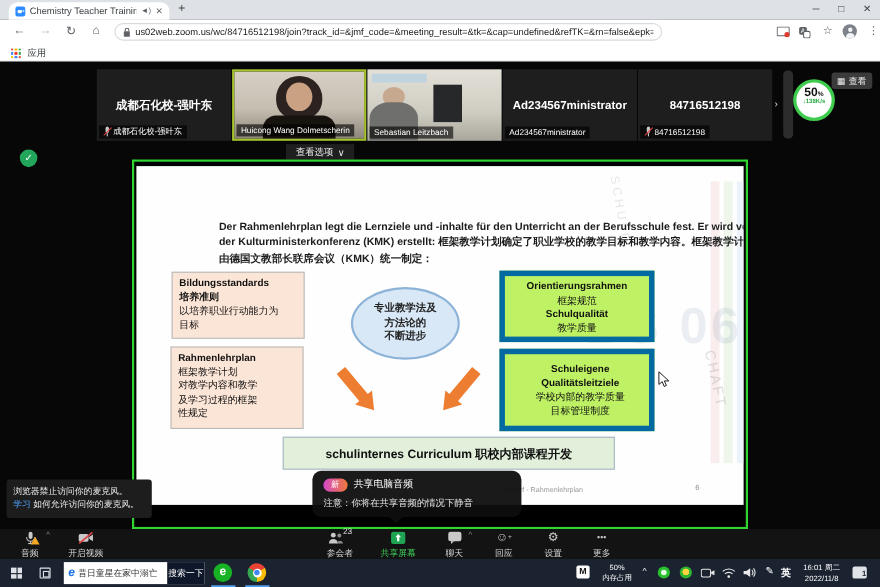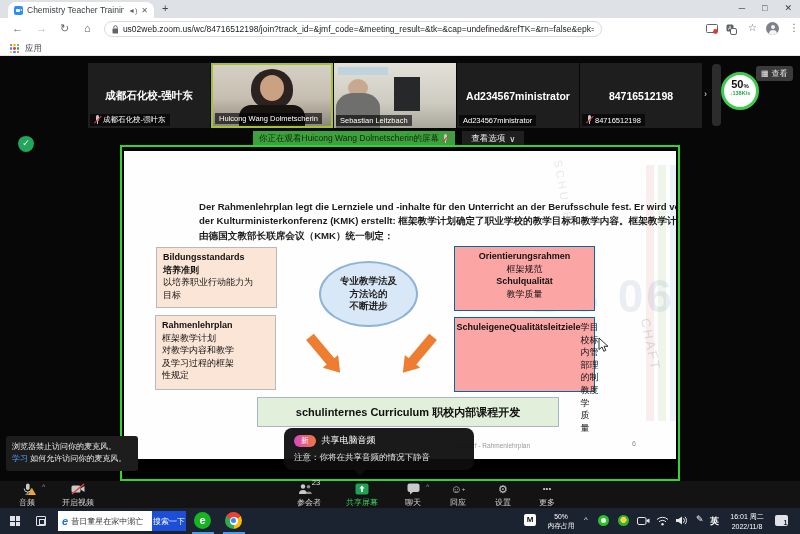--- a/index.html
+++ b/index.html
@@ -77,25 +77,25 @@
 
   
   .share { position:absolute; left:120px; top:145px; width:560px; height:336px; border:2px solid #31d431; background:#000; }
   .slide { position:absolute; left:2px; top:4px; width:552px; height:308px; background:#fefefe; overflow:hidden; }
   .stitle { position:absolute; left:32px; top:13px; font-size:21px; color:#2e74b5; letter-spacing:0.2px; }
   .spara { position:absolute; left:32px; top:49px; width:494px; font-size:9.6px; font-weight:bold; color:#1c1c1c; line-height:1.5;margin-left:43px; }
   .sbox { position:absolute; font-size:9px; color:#111; line-height:1.4; padding:3px 6px; }
   .sbox span { display:block; }
   .sbox .bld { font-weight:bold; }
   .peach { background:#fbe5d6; border:1px solid #b9b9b9; }
-  .greenb { background:#fca5a5; border:1px solid #0369a1; text-align:center; }
+  .greenb { background:#bef264; border:5px solid #0369a1; text-align:center; }
   .b1 { left:32px; top:96px; width:121px; height:61px; }
   .b2 { left:31px; top:164px; width:121px; height:75px; }
   .b3 { left:330px; top:95px; width:141px; height:65px; }
-  .b4 { left:330px; top:166px; width:141px; height:75px; display:flex; flex-direction:row; justify-content:center;padding-left:12px; }
+  .b4 { left:330px; top:166px; width:141px; height:75px; display:flex; flex-direction:column; justify-content:center;padding-left:12px; }
   .ellipse { position:absolute; left:195px; top:110px; width:99px; height:66px; border-radius:50%;
              background:#d9e8f6; border:2px solid #8db3d8; display:flex; flex-direction:column; justify-content:center;
              text-align:center; font-size:9.5px; font-weight:bold; color:#222; line-height:1.35; }
   .bottombox { position:absolute; left:133px; top:246px; width:302px; height:30px; background:#e2efda;
                border:1px solid #a5b6c8; display:flex; align-items:center; justify-content:center;
                font-size:11px; font-weight:bold; color:#101010; }
   .arr { position:absolute; width:20px; height:50px; }
   .arr .shaft { position:absolute; left:5px; top:0; width:10px; height:33px; background:#ed7d31; }
   .arr .head { position:absolute; left:0; top:32px; width:0; height:0;
                border-left:10px solid transparent; border-right:10px solid transparent; border-top:15px solid #ed7d31; }
@@ -136,21 +136,21 @@
 
   
   .taskbar { position:absolute; left:0; right:0; top:508px; height:26px; background:#1b2330; }
   .winlogo { position:absolute; left:10px; top:8px; width:10px; height:10px; display:grid; grid-template-columns:1fr 1fr; gap:1px; }
   .winlogo i { background:#dfe3e8; }
   .taskview { position:absolute; left:36px; top:8px; width:10px; height:10px; border:1px solid #dfe3e8; border-radius:1px; }
   .taskview::after { content:""; position:absolute; left:2px; top:2px; width:4px; height:4px; border:1px solid #dfe3e8; }
   .tbsearch { position:absolute; left:58px; top:3px; width:128px; height:20px; background:#fff; display:flex; align-items:center; gap:3px; padding-left:4px; }
   .ie-e { color:#1a73e8; font-size:11px; font-weight:bold; font-style:italic; }
   .tbs-txt { font-size:8px; color:#333; white-space:nowrap; overflow:hidden; }
-  .tbs-btn { margin-left:auto; width:34px; height:20px; background:#1d4ed8; color:#fff; font-size:8px;
+  .tbs-btn { margin-left:auto; width:34px; height:20px; background:#0f172a; color:#fff; font-size:8px;
              display:flex; align-items:center; justify-content:center; flex:none; }
   .app360 { position:absolute; left:194px; top:4px; width:17px; height:17px; border-radius:50%; background:#17b325;
             color:#fff; font-size:11px; font-weight:bold; text-align:center; line-height:16px; }
   .appchrome { position:absolute; left:225px; top:4px; width:17px; height:17px; border-radius:50%;
                background:conic-gradient(from -60deg,#ea4335 0 120deg,#fbbc05 120deg 240deg,#34a853 240deg 360deg); }
   .appchrome::before { content:""; position:absolute; left:4.5px; top:4.5px; width:8px; height:8px; border-radius:50%; background:#fff; }
   .appchrome::after { content:""; position:absolute; left:6px; top:6px; width:5px; height:5px; border-radius:50%; background:#4285f4; }
   .ul { position:absolute; top:24px; height:2px; width:22px; background:#4f9be8; }
   .tb-m { position:absolute; left:524px; top:6px; width:12px; height:12px; background:#fff; border-radius:2px;
           color:#111; font-size:8px; font-weight:bold; text-align:center; line-height:12px; }
@@ -278,28 +278,20 @@
 <div class="statc">
   <div class="pct"><span>50</span><small>%</small></div>
   <div class="rate"><span>↓</span><span>138K/s</span></div>
 </div>
 <div class="viewbtn">
   <span>▦</span>
   <span>查看</span>
 </div>
 
 <div class="banner">
-  <div class="banner-green">
-    <span>你正在观看Huicong Wang Dolmetscherin的屏幕</span>
-    <span class="micoff">
-        <i></i>
-        <u></u>
-        <s></s>
-      </span>
-  </div>
   <div class="banner-opts">
     <span>查看选项</span>
     <span>∨</span>
   </div>
 </div>
 
 <div class="share">
   <div class="slide">
     <span class="stripe" style="left:522px;background:#f3d9d9"></span>
     <span class="stripe" style="left:534px;background:#dcecd4"></span>

